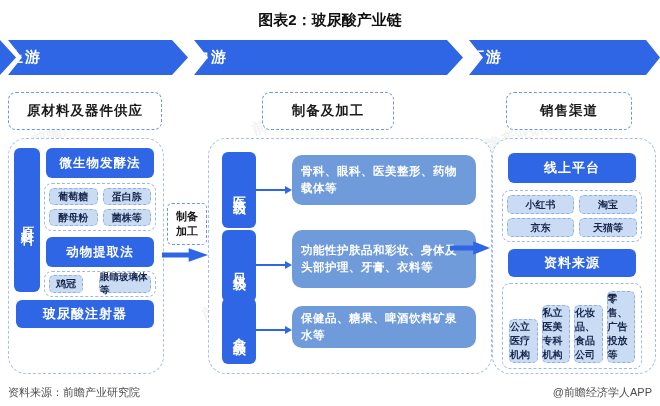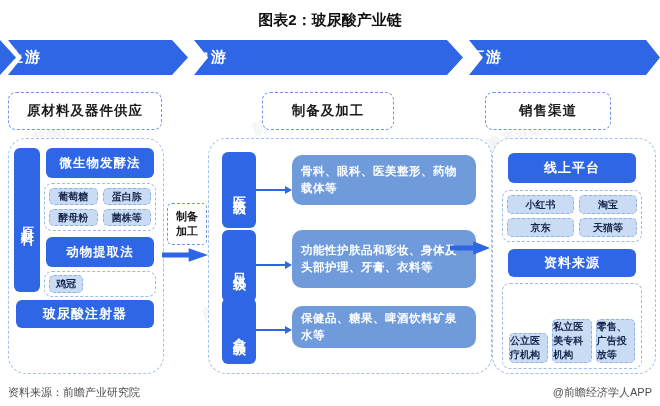--- a/index.html
+++ b/index.html
@@ -118,20 +118,21 @@
     <div class="chip">葡萄糖</div>
     <div class="chip">蛋白胨</div>
     <div class="chip">酵母粉</div>
     <div class="chip">菌株等</div>
   </div>
 
   <div class="blue-box" style="left:46px;top:237px;width:108px;height:30px;">动物提取法</div>
 
   <div class="chip-wrap rowflex" style="left:44px;top:271px;width:112px;height:26px;gap:16px;">
     <div class="chip" style="flex:0 0 34px;">鸡冠</div>
+    <div class="chip" style="flex:1;font-size:9.5px;">眼睛玻璃体等</div>
   </div>
 
   <div class="blue-box" style="left:16px;top:300px;width:138px;height:28px;font-size:13px;">玻尿酸注射器</div>
 
   <div class="proc-label" style="left:167px;top:203px;width:38px;height:40px;">
     <span><span>制备</span><br><span>加工</span></span>
   </div>
   <div class="fat-arrow" style="left:162px;top:248px;width:46px;height:14px;"></div>
 
   <div class="hdr-box" style="left:262px;top:92px;width:130px;height:36px;">
@@ -147,39 +148,40 @@
   <div class="blue-box vtext" style="left:222px;top:230px;width:34px;height:72px;font-size:13px;">日化级</div>
   <div class="conn" style="left:256px;top:264px;width:30px;"></div>
   <div class="desc-box" style="left:292px;top:230px;width:184px;height:58px;">功能性护肤品和彩妆、身体及头部护理、牙膏、衣料等</div>
 
   <div class="blue-box vtext" style="left:222px;top:298px;width:34px;height:66px;font-size:13px;">食品级</div>
   <div class="conn" style="left:256px;top:329px;width:30px;"></div>
   <div class="desc-box" style="left:292px;top:306px;width:184px;height:42px;">保健品、糖果、啤酒饮料矿泉水等</div>
 
   <div class="fat-arrow" style="left:450px;top:241px;width:40px;height:14px;"></div>
 
-  <div class="hdr-box" style="left:485px;top:92px;width:124px;height:36px;">
+  <div class="hdr-box" style="left:506px;top:92px;width:124px;height:36px;">
     <span>销售渠道</span>
   </div>
 
   <div class="container-dashed" style="left:492px;top:138px;width:162px;height:234px;"></div>
 
   <div class="blue-box" style="left:508px;top:153px;width:128px;height:30px;font-size:13px;">线上平台</div>
 
   <div class="chip-wrap grid2" style="left:502px;top:190px;width:140px;height:52px;grid-template-columns:1.15fr 1fr;">
     <div class="chip">小红书</div>
     <div class="chip">淘宝</div>
     <div class="chip">京东</div>
     <div class="chip">天猫等</div>
   </div>
 
   <div class="blue-box" style="left:508px;top:249px;width:128px;height:28px;font-size:13px;">资料来源</div>
 
   <div class="chip-wrap colflex" style="left:502px;top:283px;width:140px;height:86px;">
     <div class="chip" style="flex:1;">公立医疗机构</div>
     <div class="chip" style="flex:1;">私立医美专科机构</div>
+    <div class="chip" style="flex:1;">化妆品、食品公司</div>
     <div class="chip" style="flex:1;">零售、广告投放等</div>
   </div>
 
   <div class="footer-src">资料来源：前瞻产业研究院</div>
   <div class="footer-brand">@前瞻经济学人APP</div>
 
 </div>
 
 </body></html>

